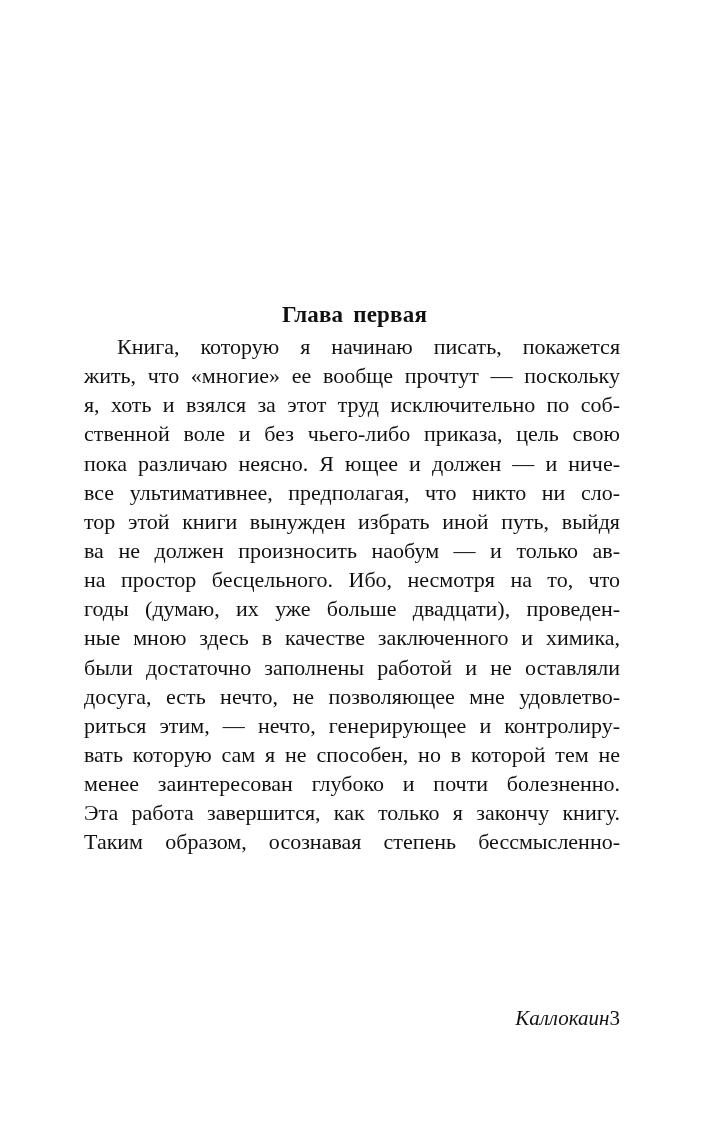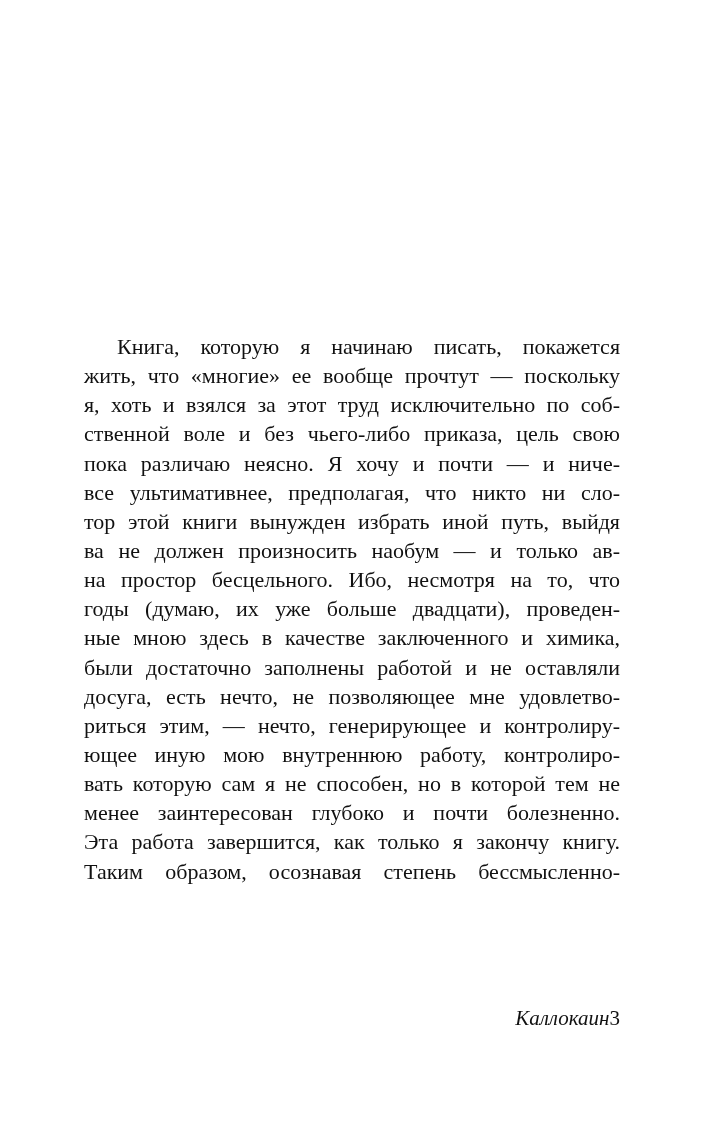--- a/index.html
+++ b/index.html
@@ -27,37 +27,37 @@
     .footer {
       position: absolute; left: 84px; width: 536px; top: 1006px;
       font-size: 21px; display: flex; justify-content: flex-end;
     }
     .running-title { font-style: italic; }
   </style>
 </head>
 <body>
 
 <div class="page">
+  <div class="chapter-title">Глава  первая</div>
 
   <div class="body-text">
     <span class="line indent">Книга, которую я начинаю писать, покажется</span>
     <span class="line">жить, что «многие» ее вообще прочтут — поскольку</span>
     <span class="line">я, хоть и взялся за этот труд исключительно по соб-</span>
     <span class="line">ственной воле и без чьего-либо приказа, цель свою</span>
-    <span class="line">пока различаю неясно. Я хочу и почти — и ниче-</span>
+    <span class="line">пока различаю неясно. Я ющее и должен — и ниче-</span>
     <span class="line">все ультимативнее, предполагая, что никто ни сло-</span>
     <span class="line">тор этой книги вынужден избрать иной путь, выйдя</span>
     <span class="line">ва не должен произносить наобум — и только ав-</span>
     <span class="line">на простор бесцельного. Ибо, несмотря на то, что</span>
     <span class="line">годы (думаю, их уже больше двадцати), проведен-</span>
     <span class="line">ные мною здесь в качестве заключенного и химика,</span>
     <span class="line">были достаточно заполнены работой и не оставляли</span>
     <span class="line">досуга, есть нечто, не позволяющее мне удовлетво-</span>
     <span class="line">риться этим, — нечто, генерирующее и контролиру-</span>
-    <span class="line">ющее иную мою внутреннюю работу, контролиро-</span>
     <span class="line">вать которую сам я не способен, но в которой тем не</span>
     <span class="line">менее заинтересован глубоко и почти болезненно.</span>
     <span class="line">Эта работа завершится, как только я закончу книгу.</span>
     <span class="line">Таким образом, осознавая степень бессмысленно-</span>
   </div>
 
   <div class="footer">
     <span class="running-title">Каллокаин</span>
     <span class="page-number">3</span>
   </div>

